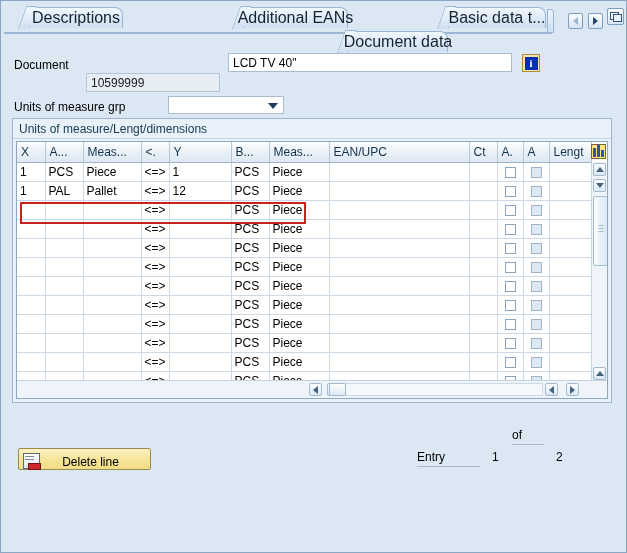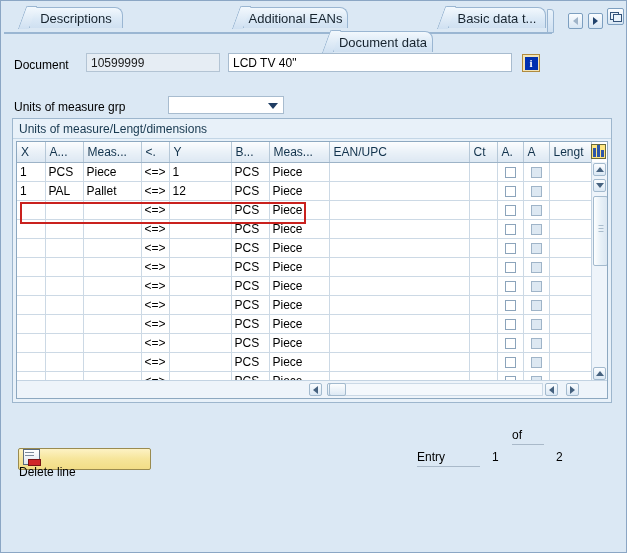--- a/index.html
+++ b/index.html
@@ -17,21 +17,21 @@
     box-sizing:border-box;border:1px solid #8ba6c4;background:#dbe8f4;
   }
 
   
   .tabstrip{position:absolute;left:1px;top:4px;width:625px;height:26px;}
   .tab{
     position:absolute;top:3px;height:21px;box-sizing:border-box;
     background:linear-gradient(to bottom,#f2f8fd 0%,#dbe9f6 55%,#cfe0f1 100%);
     border:1px solid #9ab6d2;border-bottom:none;
     border-radius:2px 8px 0 0;
-    font-size:13px;color:#16232e;
+    font-size:16px;color:#16232e;
     display:flex;align-items:center;justify-content:center;
     transform:skewX(0deg);
     white-space:nowrap;
     padding:0 6px;
   }
   .tab::before{
     content:"";position:absolute;left:-8px;bottom:-1px;width:10px;height:22px;
     background:linear-gradient(to bottom,#f2f8fd,#cfe0f1);
     border-left:1px solid #9ab6d2;border-top:1px solid #9ab6d2;
     transform:skewX(-20deg);border-radius:2px 0 0 0;
@@ -81,21 +81,21 @@
 
   
   .lbl{position:absolute;font-size:12px;color:#000;}
   .fld{
     position:absolute;box-sizing:border-box;
     border:1px solid #a8bccf;background:#fff;
     font-size:12px;color:#000;padding:1px 4px;
     display:flex;align-items:center;
     font-family:"Liberation Sans",sans-serif;
   }
-  .fld.ro{background:#e6edf4;border-color:#b3c4d4;color:#1a1a1a;}
+  .fld.ro{background:#e6edf4;border-color:#b3c4d4;color:#1a1a1a;margin-top:20px;}
 
   .infobtn{
     position:absolute;left:522px;top:54px;width:18px;height:18px;box-sizing:border-box;
     border:1px solid #b08b3e;background:#f3e4b5;
     display:flex;align-items:center;justify-content:center;
   }
   .infobtn span{
     display:flex;align-items:center;justify-content:center;
     width:13px;height:13px;background:#0030b0;color:#fff;
     font-family:"Liberation Serif",serif;font-size:11px;font-weight:bold;line-height:1;
@@ -198,22 +198,22 @@
     border:1px solid #6a6a3a;background:#ffe680;
     display:flex;align-items:flex-end;justify-content:space-between;padding:1px;
   }
   .colcfg b{display:block;width:3px;background:#2d56a8;}
 
   
   .btn{
     position:absolute;box-sizing:border-box;height:22px;
     background:linear-gradient(to bottom,#fdf2c4 0%,#f6e59a 50%,#f2dd86 100%);
     border:1px solid #9a8b50;border-radius:2px;
-    display:flex;align-items:flex-start;
-    font-size:12px;color:#000;flex-direction:column;
+    display:flex;align-items:flex-end;
+    font-size:12px;color:#000;
   }
   .btn .bico{
     position:relative;width:15px;height:14px;margin:0 5px 0 4px;flex:none;
     background:linear-gradient(to bottom,#ffffff,#dfe6ee);
     border:1px solid #5b6b7d;
   }
   .btn .bico::before{
     content:"";position:absolute;left:1px;top:2px;width:9px;height:1px;
     box-shadow:0 0 0 0 #000,0 3px 0 0 #7d8b9b,0 0 0 0 #7d8b9b;background:#7d8b9b;
   }
@@ -234,21 +234,21 @@
 
   <div class="tabstrip">
     <div class="tabline"></div>
 
     <div class="tab" style="left:28px;width:94px;">
       <span>Descriptions</span>
     </div>
     <div class="tab" style="left:242px;width:105px;">
       <span>Additional EANs</span>
     </div>
-    <div class="tab" style="left:332px;width:100px;margin-top:24px;">
+    <div class="tab" style="left:347px;width:100px;margin-top:24px;">
       <span>Document data</span>
     </div>
     <div class="tab" style="left:447px;width:98px;">
       <span>Basic data t...</span>
     </div>
     <div class="tab-edge" style="left:546px;"></div>
 
     <div class="navbtn" style="left:567px;">
       <span class="tri tri-l"></span>
     </div>

